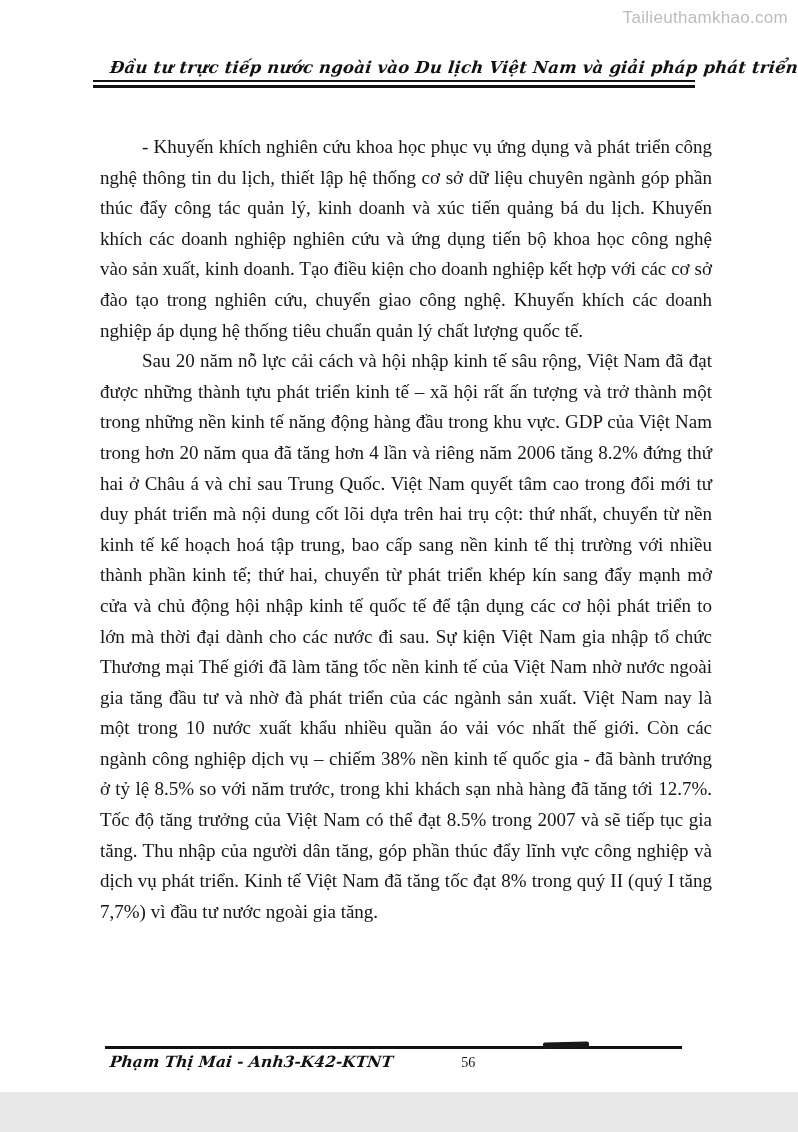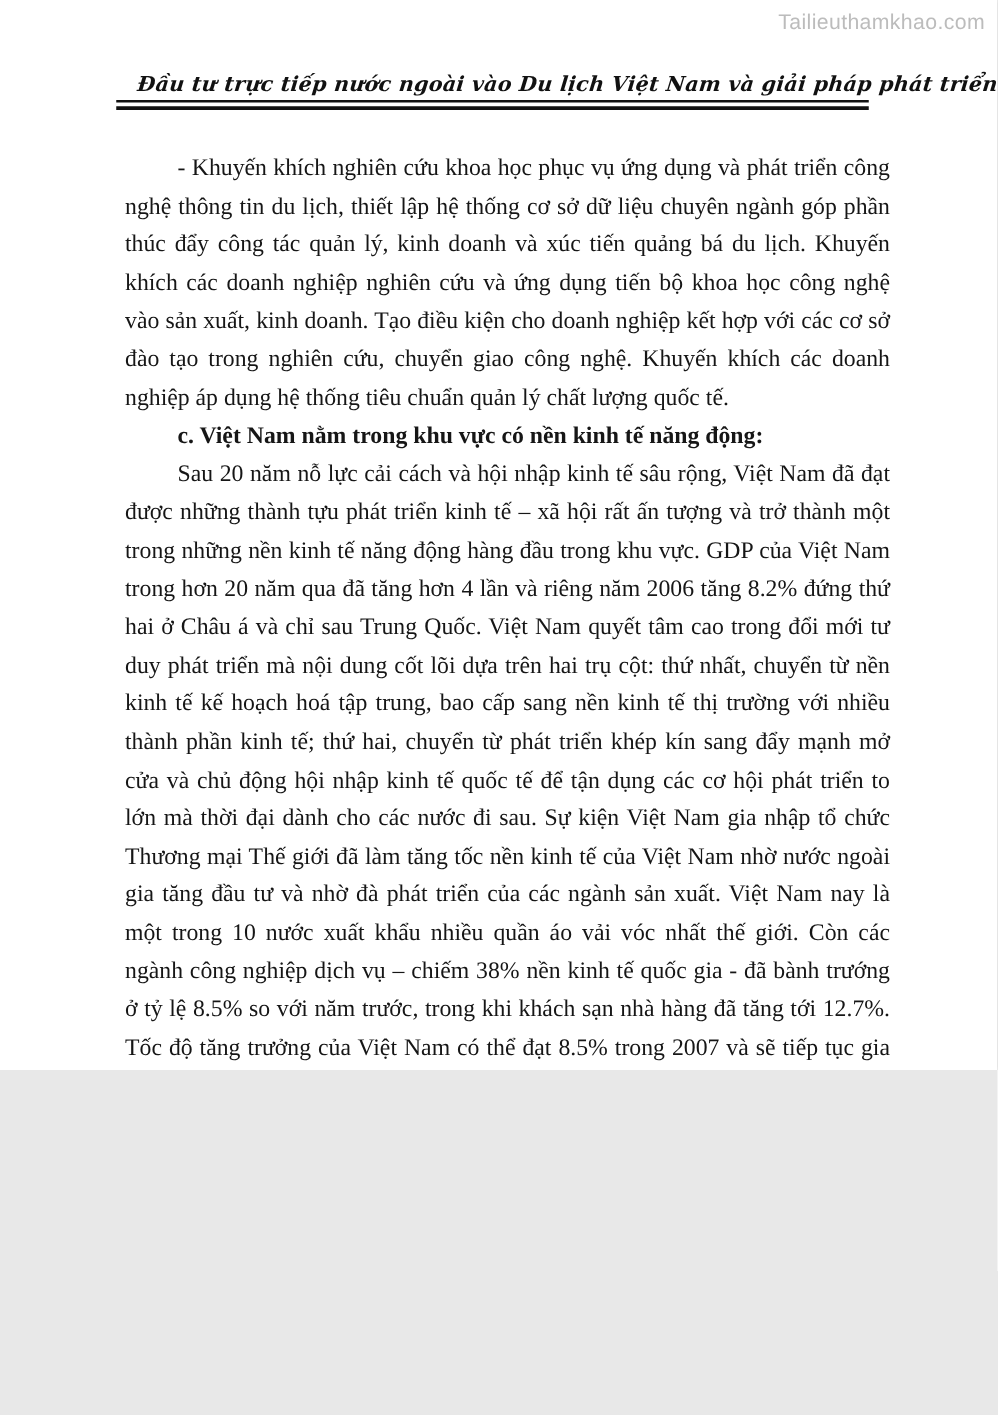--- a/index.html
+++ b/index.html
@@ -1,18 +1,18 @@
 <!DOCTYPE html>
 <html><head>
 <meta charset="utf-8">
 <style>
   html,body{margin:0;padding:0;background:#e8e8e8;}
   .page{
     position:relative;
-    width:798px;height:856px;
+    width:798px;height:1092px;
     background:#ffffff;
     overflow:hidden;
     font-family:"Liberation Serif", serif;
     color:#161616;
     box-shadow:0 0 4px rgba(0,0,0,.25);
   }
   .watermark{
     position:absolute;top:8px;right:10px;
     font-family:"Liberation Sans", sans-serif;
     font-size:17px;color:#bcbcbc;
@@ -25,21 +25,21 @@
     font-style:italic;font-weight:bold;
     font-size:16.5px;letter-spacing:.2px;
     color:#111;
     padding-left:17px;
     transform:skewX(-6deg);
     white-space:nowrap;
   }
   .rule-thin{margin-top:3px;height:2px;background:#111;}
   .rule-thick{margin-top:3px;height:3px;background:#111;}
   .body-column{
-    position:absolute;top:120px;left:100px;width:612px;
+    position:absolute;top:132px;left:100px;width:612px;
     font-size:19px;line-height:30.6px;
     text-align:justify;
   }
   .para{margin:0;text-indent:42px;}
   .section-heading{
     margin:0;font-size:19px;font-weight:bold;
     text-indent:42px;line-height:30.6px;
   }
   .footer{position:absolute;top:1046px;left:105px;width:588px;}
   .footer-rule{height:3px;background:#111;width:577px;}
@@ -70,21 +70,20 @@
   <div class="watermark">Tailieuthamkhao.com</div>
 
   <div class="header">
     <div class="header-title">Đầu tư trực tiếp nước ngoài vào Du lịch Việt Nam và giải pháp phát triển</div>
     <div class="rule-thin"></div>
     <div class="rule-thick"></div>
   </div>
 
   <div class="body-column">
     <p class="para">- Khuyến khích nghiên cứu khoa học phục vụ ứng dụng và phát triển công nghệ thông tin du lịch, thiết lập hệ thống cơ sở dữ liệu chuyên ngành góp phần thúc đẩy công tác quản lý, kinh doanh và xúc tiến quảng bá du lịch. Khuyến khích các doanh nghiệp nghiên cứu và ứng dụng tiến bộ khoa học công nghệ vào sản xuất, kinh doanh. Tạo điều kiện cho doanh nghiệp kết hợp với các cơ sở đào tạo trong nghiên cứu, chuyển giao công nghệ. Khuyến khích các doanh nghiệp áp dụng hệ thống tiêu chuẩn quản lý chất lượng quốc tế.</p>
-    <h3 class="section-heading">c. Việt Nam nằm trong khu vực có nền kinh tế năng động:</h3>
     <p class="para">Sau 20 năm nỗ lực cải cách và hội nhập kinh tế sâu rộng, Việt Nam đã đạt được những thành tựu phát triển kinh tế – xã hội rất ấn tượng và trở thành một trong những nền kinh tế năng động hàng đầu trong khu vực. GDP của Việt Nam trong hơn 20 năm qua đã tăng hơn 4 lần và riêng năm 2006 tăng 8.2% đứng thứ hai ở Châu á và chỉ sau Trung Quốc. Việt Nam quyết tâm cao trong đổi mới tư duy phát triển mà nội dung cốt lõi dựa trên hai trụ cột: thứ nhất, chuyển từ nền kinh tế kế hoạch hoá tập trung, bao cấp sang nền kinh tế thị trường với nhiều thành phần kinh tế; thứ hai, chuyển từ phát triển khép kín sang đẩy mạnh mở cửa và chủ động hội nhập kinh tế quốc tế để tận dụng các cơ hội phát triển to lớn mà thời đại dành cho các nước đi sau. Sự kiện Việt Nam gia nhập tổ chức Thương mại Thế giới đã làm tăng tốc nền kinh tế của Việt Nam nhờ nước ngoài gia tăng đầu tư và nhờ đà phát triển của các ngành sản xuất. Việt Nam nay là một trong 10 nước xuất khẩu nhiều quần áo vải vóc nhất thế giới. Còn các ngành công nghiệp dịch vụ – chiếm 38% nền kinh tế quốc gia - đã bành trướng ở tỷ lệ 8.5% so với năm trước, trong khi khách sạn nhà hàng đã tăng tới 12.7%. Tốc độ tăng trưởng của Việt Nam có thể đạt 8.5% trong 2007 và sẽ tiếp tục gia tăng. Thu nhập của người dân tăng, góp phần thúc đẩy lĩnh vực công nghiệp và dịch vụ phát triển. Kinh tế Việt Nam đã tăng tốc đạt 8% trong quý II (quý I tăng 7,7%) vì đầu tư nước ngoài gia tăng.</p>
   </div>
 
   <div class="footer">
     <div class="footer-rule"></div>
     <div class="scan-artifact"></div>
     <div class="footer-row">
       <span class="footer-author">Phạm Thị Mai - Anh3-K42-KTNT</span>
       <span class="footer-page">56</span>
     </div>

